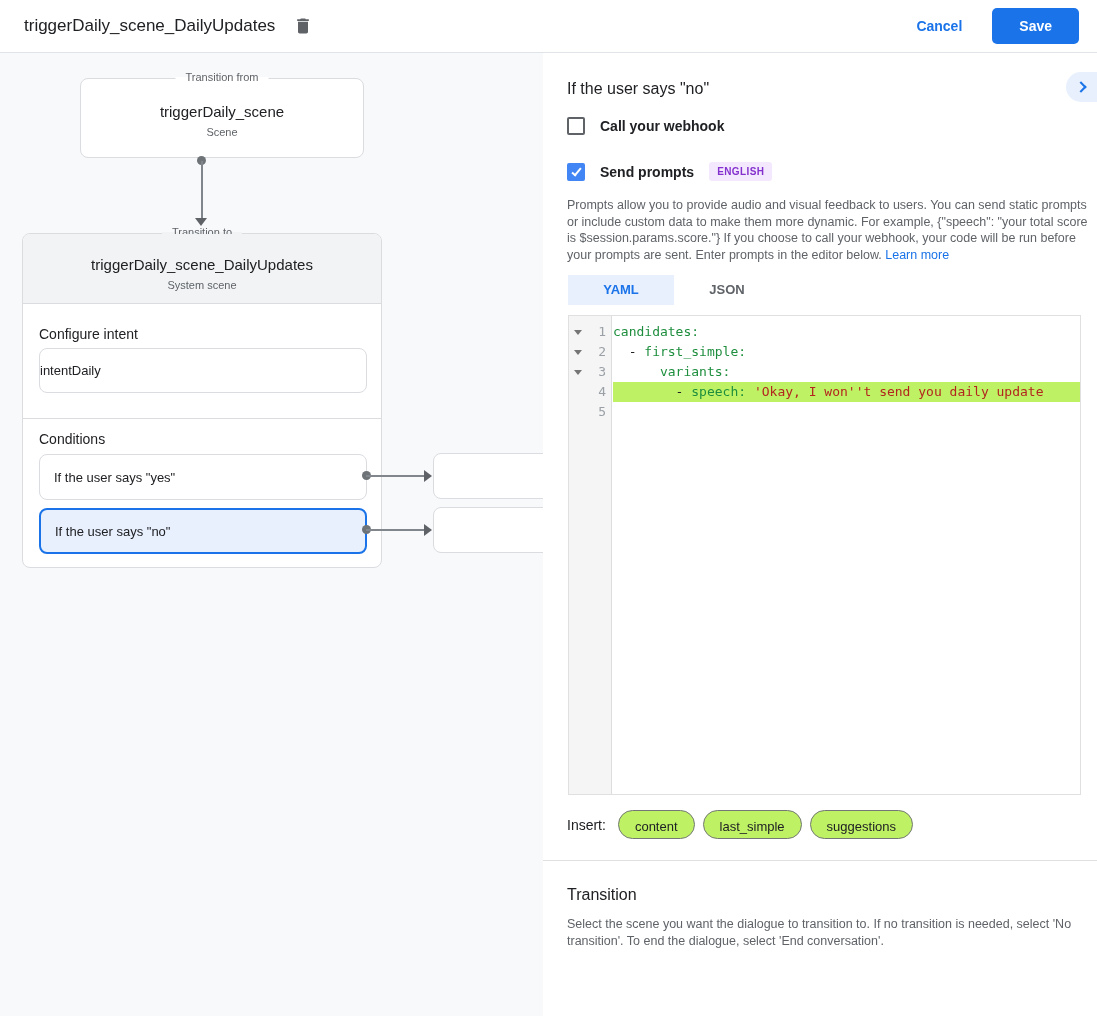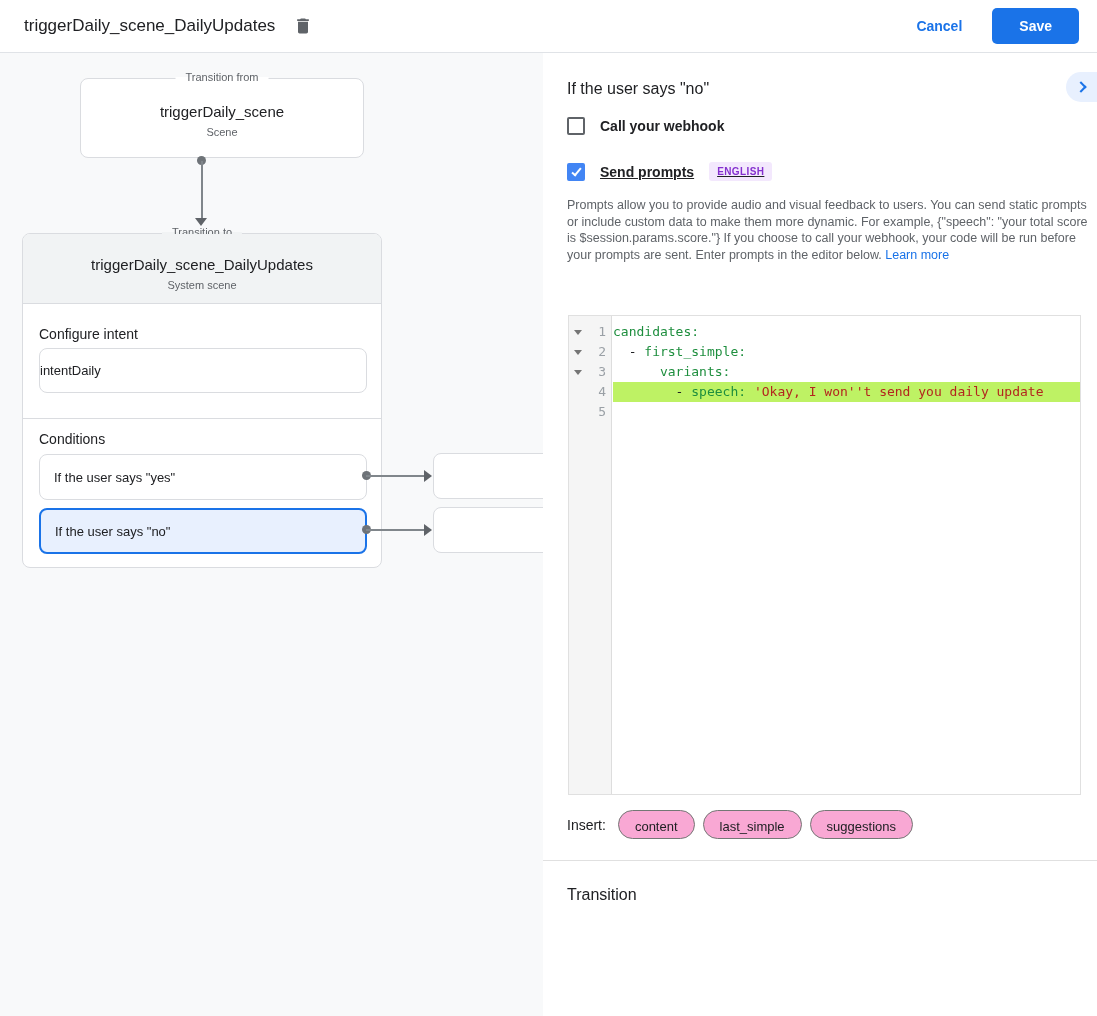--- a/index.html
+++ b/index.html
@@ -61,21 +61,21 @@
   
   .panel { position:absolute; top:53px; left:543px; width:554px; height:963px; background:#fff; }
   .p-header { position:absolute; left:24px; top:27px; font-size:16px; color:#202124; }
   .chev-btn { position:absolute; right:0; top:19px; width:31px; height:30px; background:#e8f0fe;
               border:none; border-radius:15px 0 0 15px; cursor:pointer; display:flex; align-items:center; justify-content:center; }
   .chev { display:inline-block; width:8px; height:8px; border-top:2.5px solid #1a73e8;
           border-right:2.5px solid #1a73e8; transform:rotate(45deg); margin-left:-2px; }
 
   .cb-row { position:absolute; left:24px; display:flex; align-items:center; gap:15px; }
   .row-webhook { top:64px; }
-  .row-prompts { top:109px;text-decoration:underline; }
+  .row-prompts { top:109px; }
   .cb { width:18px; height:18px; border-radius:2px; flex-shrink:0; display:flex; align-items:center; justify-content:center; cursor:pointer; }
   .cb.unchecked { border:2px solid #5f6368; background:#fff; }
   .cb.checked { background:#4285f4; border:2px solid #4285f4; }
   .checkmark { width:5px; height:10px; border-right:2px solid #fff; border-bottom:2px solid #fff;
                transform:rotate(40deg); margin-bottom:2px; }
   .cb-label { font-size:14px; font-weight:bold; color:#202124; }
   .badge { background:#f3e8fd; color:#8430ce; font-size:10px; font-weight:bold; letter-spacing:.4px;
            padding:4px 8px; border-radius:3px; margin-left:14px; }
 
   .desc { position:absolute; left:24px; top:144px; width:522px; font-size:12.5px; line-height:16.5px; color:#5f6368; }
@@ -96,21 +96,21 @@
   .fold-tri { width:0; height:0; border-left:4px solid transparent; border-right:4px solid transparent;
               border-top:5px solid #757575; }
   .lnum { flex:1; text-align:right; padding-right:7px; color:#9aa0a6; line-height:20px; }
   .codeline { flex:1; white-space:pre; overflow:hidden; line-height:20px; color:#202124; }
   .codeline.hl { background:#bef264; }
   .key { color:#1e8e3e; }
   .str { color:#b3261e; }
 
   .insert-row { position:absolute; left:24px; top:757px; display:flex; align-items:center; }
   .insert-label { font-size:14px; color:#202124; margin-right:12px; }
-  .chip { background:#f9a8d4; border:1px solid #747775; border-radius:15px; height:29px; padding:8px 16px;
+  .chip { background:#bef264; border:1px solid #747775; border-radius:15px; height:29px; padding:8px 16px;
           font-size:13px; color:#202124; cursor:pointer; margin-right:8px; font-family:"Liberation Sans",sans-serif; }
 
   .p-divider { position:absolute; left:0; top:807px; width:100%; border-top:1px solid #e0e0e0; }
   .t-heading { position:absolute; left:24px; top:833px; font-size:16px; color:#202124; }
   .t-desc { position:absolute; left:24px; top:863px; width:518px; font-size:12.5px; line-height:17px; color:#5f6368; }
   .select { position:absolute; left:24px; top:915px; width:513px; height:38px; border:1px solid #b6babf;
             border-radius:2px; background:#fff; display:flex; align-items:center; justify-content:space-between;
             padding:0 16px; font-size:14px; color:#202124; cursor:pointer; }
   .caret { width:0; height:0; border-left:5px solid transparent; border-right:5px solid transparent;
            border-top:5px solid #5f6368; }
@@ -190,20 +190,24 @@
     <div class="cb-row row-prompts">
       <span class="cb checked">
           <span class="checkmark"></span>
         </span>
       <span class="cb-label">Send prompts</span>
       <span class="badge" style="margin-left:0;">ENGLISH</span>
     </div>
 
     <div class="desc"><span>Prompts allow you to provide audio and visual feedback to users. You can send static prompts or include custom data to make them more dynamic. For example, {"speech": "your total score is $session.params.score."} If you choose to call your webhook, your code will be run before your prompts are sent. Enter prompts in the editor below.</span> <span class="link">Learn more</span></div>
 
+    <div class="tabs">
+      <div class="tab active">YAML</div>
+      <div class="tab">JSON</div>
+    </div>
 
     <div class="editor">
       <div class="gutter-bg"></div>
       <div class="ed-rows">
 
         <div class="ed-row">
           <div class="gut">
             <span class="fold">
                 <span class="fold-tri"></span>
               </span>
@@ -254,15 +258,16 @@
     <div class="insert-row">
       <span class="insert-label">Insert:</span>
       <button class="chip">content</button>
       <button class="chip">last_simple</button>
       <button class="chip">suggestions</button>
     </div>
 
     <div class="p-divider"></div>
 
     <div class="t-heading">Transition</div>
+    <div class="t-desc">Select the scene you want the dialogue to transition to. If no transition is needed, select 'No transition'. To end the dialogue, select 'End conversation'.</div>
 
   </div>
 </div>
 
 </body></html>

